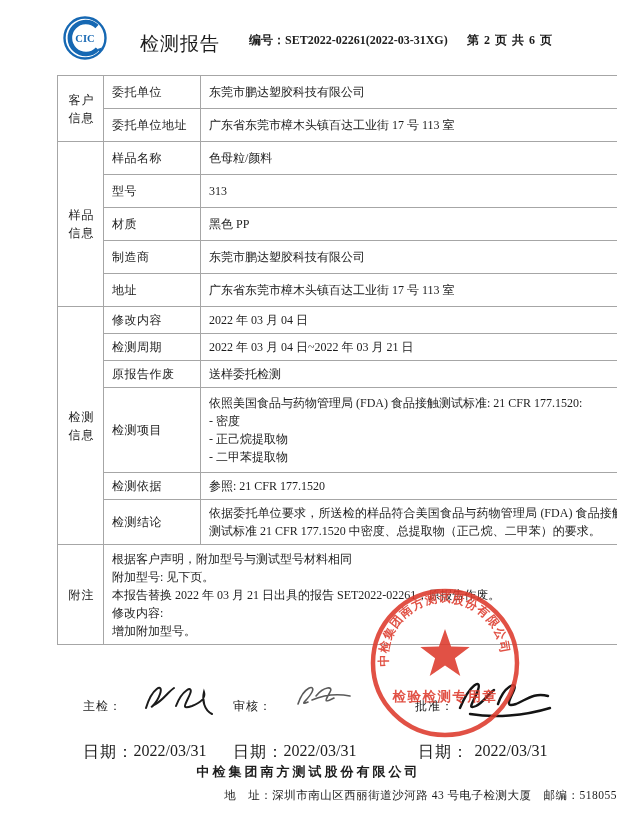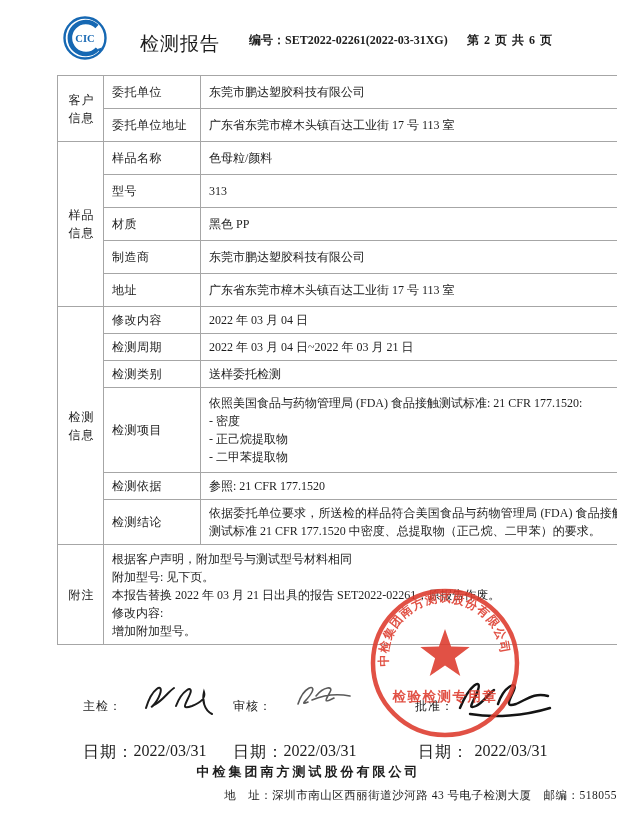--- a/index.html
+++ b/index.html
@@ -109,21 +109,21 @@
       <td class="sec" rowspan="6">检测
 信息</td>
       <td class="lbl">修改内容</td>
       <td class="val">2022 年 03 月 04 日</td>
     </tr>
     <tr class="h27">
       <td class="lbl">检测周期</td>
       <td class="val">2022 年 03 月 04 日~2022 年 03 月 21 日</td>
     </tr>
     <tr class="h27">
-      <td class="lbl">检测类别</td>
+      <td class="lbl">原报告作废</td>
       <td class="val">送样委托检测</td>
     </tr>
     <tr class="h85">
       <td class="lbl">检测项目</td>
       <td class="val multi">依照美国食品与药物管理局 (FDA) 食品接触测试标准: 21 CFR 177.1520:
 - 密度
 - 正己烷提取物
 - 二甲苯提取物</td>
     </tr>
     <tr class="h27">

